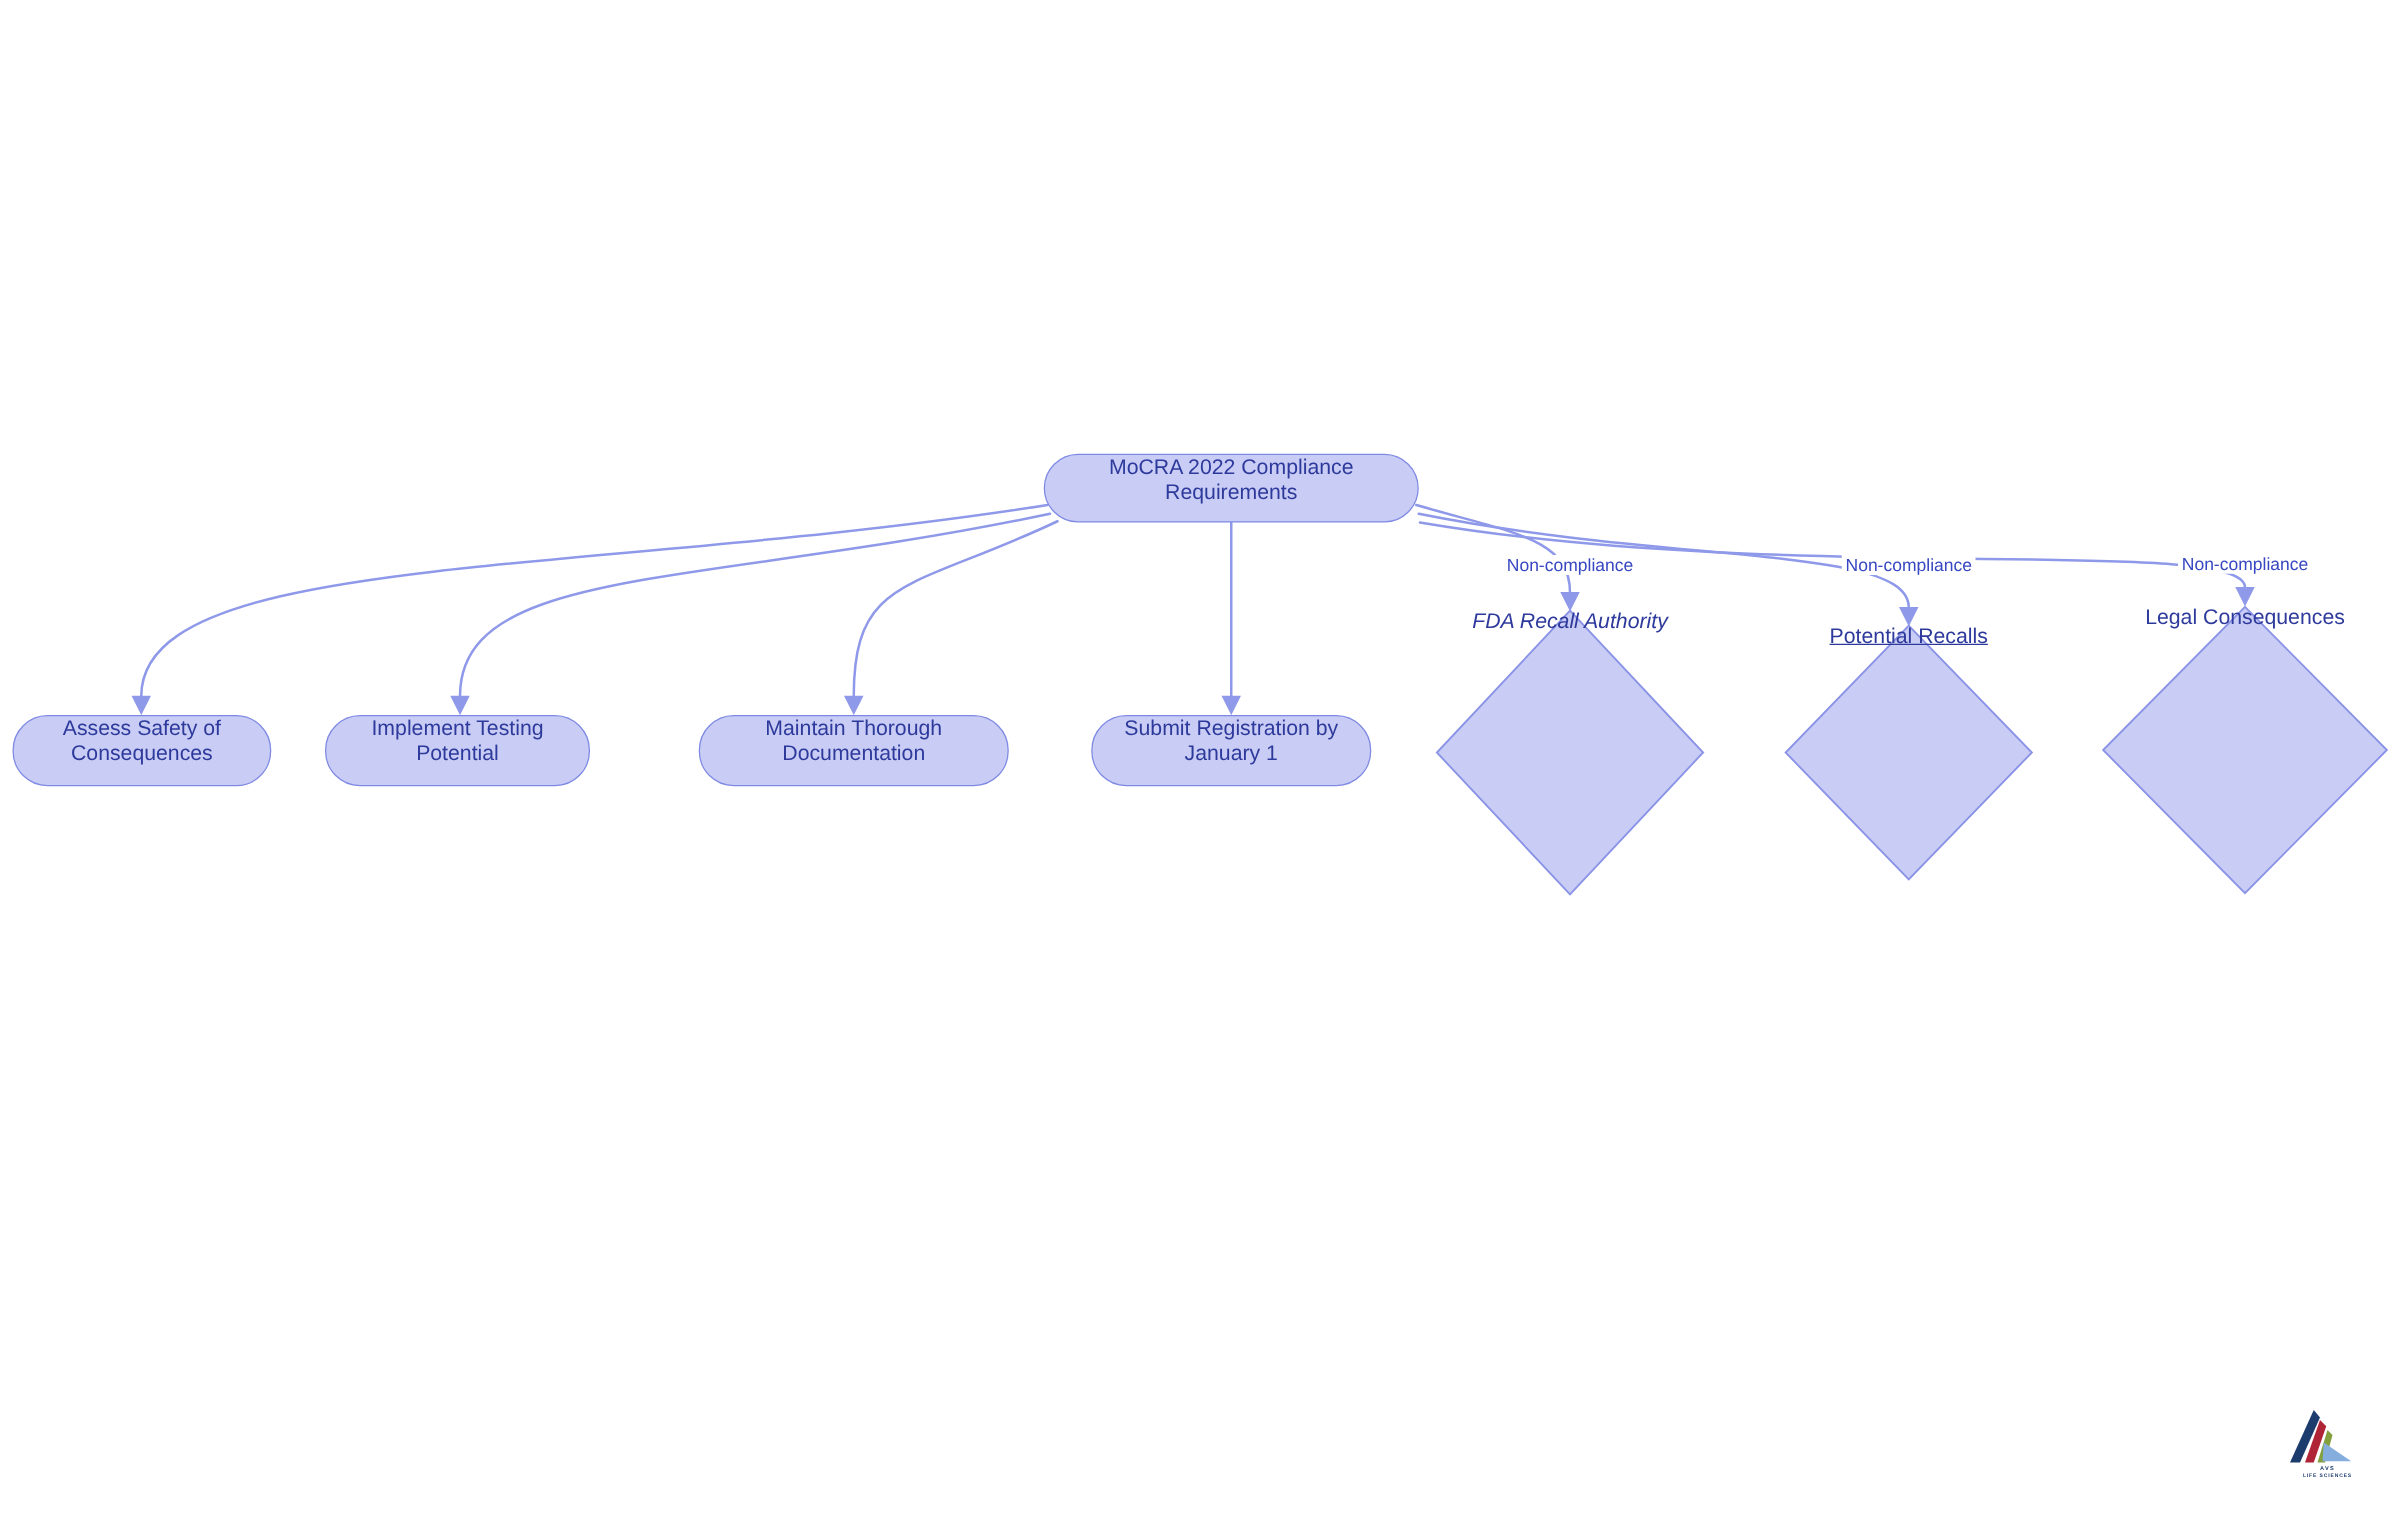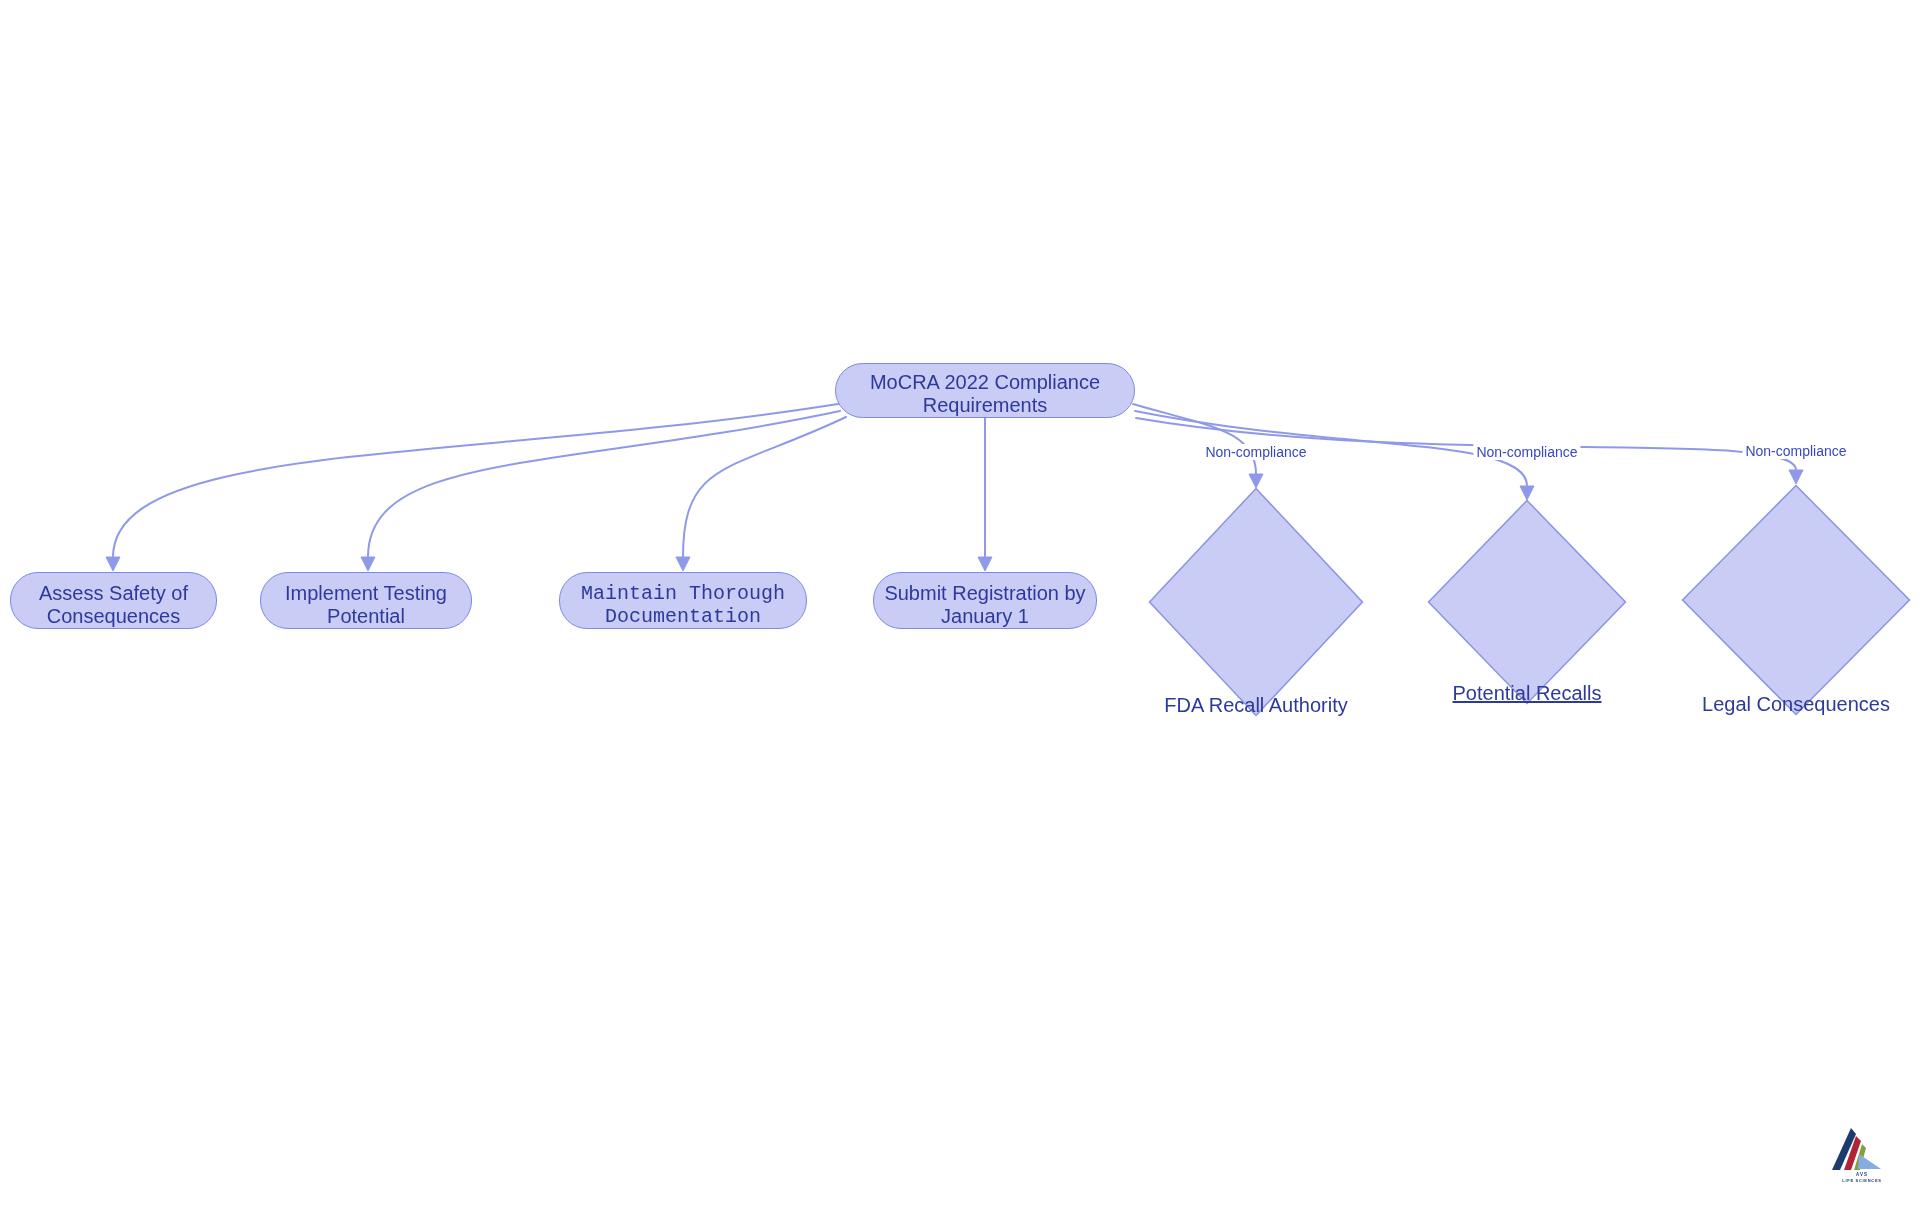--- a/index.html
+++ b/index.html
@@ -22,26 +22,26 @@
     stroke-width: 2;
     stroke-linecap: round;
   }
   .edge-layer polygon {
     fill: #8f99e9;
     stroke: #8f99e9;
   }
   .node {
     position: absolute;
     display: flex;
-    align-items: flex-end;
+    align-items: flex-start;
     justify-content: center;
     text-align: center;
     box-sizing: border-box;
     color: #2d3a9c;
-    font-size: 20px;
+    font-size: 17px;
     line-height: 1.15;
   }
   .pill {
     background: #c9ccf4;
     border: 1.5px solid #7e89e3;
     border-radius: 28px;
     padding: 0 10px;
   }
   .diamond-node { background: transparent; }
   .diamond-node .diamond-shape {
@@ -107,28 +107,28 @@
   <div class="node pill" style="left:835px; top:363px; width:300px; height:55px;">
     <span>MoCRA 2022 Compliance Requirements</span>
   </div>
 
   <div class="node pill" style="left:10px; top:572px; width:207px; height:57px;">
     <span>Assess Safety of Consequences</span>
   </div>
   <div class="node pill" style="left:260px; top:572px; width:212px; height:57px;">
     <span>Implement Testing Potential</span>
   </div>
-  <div class="node pill" style="left:559px; top:572px; width:248px; height:57px;font-family:Liberation Mono, monospace;">
+  <div class="node pill" style="left:559px; top:572px; width:248px; height:57px;">
     <span>Maintain Thorough Documentation</span>
   </div>
   <div class="node pill" style="left:873px; top:572px; width:224px; height:57px;">
     <span>Submit Registration by January 1</span>
   </div>
 
-  <div class="node diamond-node" style="left:1148px; top:487px; width:216px; height:230px;">
+  <div class="node diamond-node" style="left:1148px; top:487px; width:216px; height:230px;font-style:italic;">
     <svg class="diamond-shape" viewBox="0 0 216 230" xmlns="http://www.w3.org/2000/svg">
       <polygon points="108,1.5 214.5,115 108,228.5 1.5,115"></polygon>
     </svg>
     <span class="dlabel">FDA Recall Authority</span>
   </div>
   <div class="node diamond-node" style="left:1427px; top:499px; width:200px; height:206px;text-decoration:underline;">
     <svg class="diamond-shape" viewBox="0 0 200 206" xmlns="http://www.w3.org/2000/svg">
       <polygon points="100,1.5 198.5,103 100,204.5 1.5,103"></polygon>
     </svg>
     <span class="dlabel">Potential Recalls</span>

